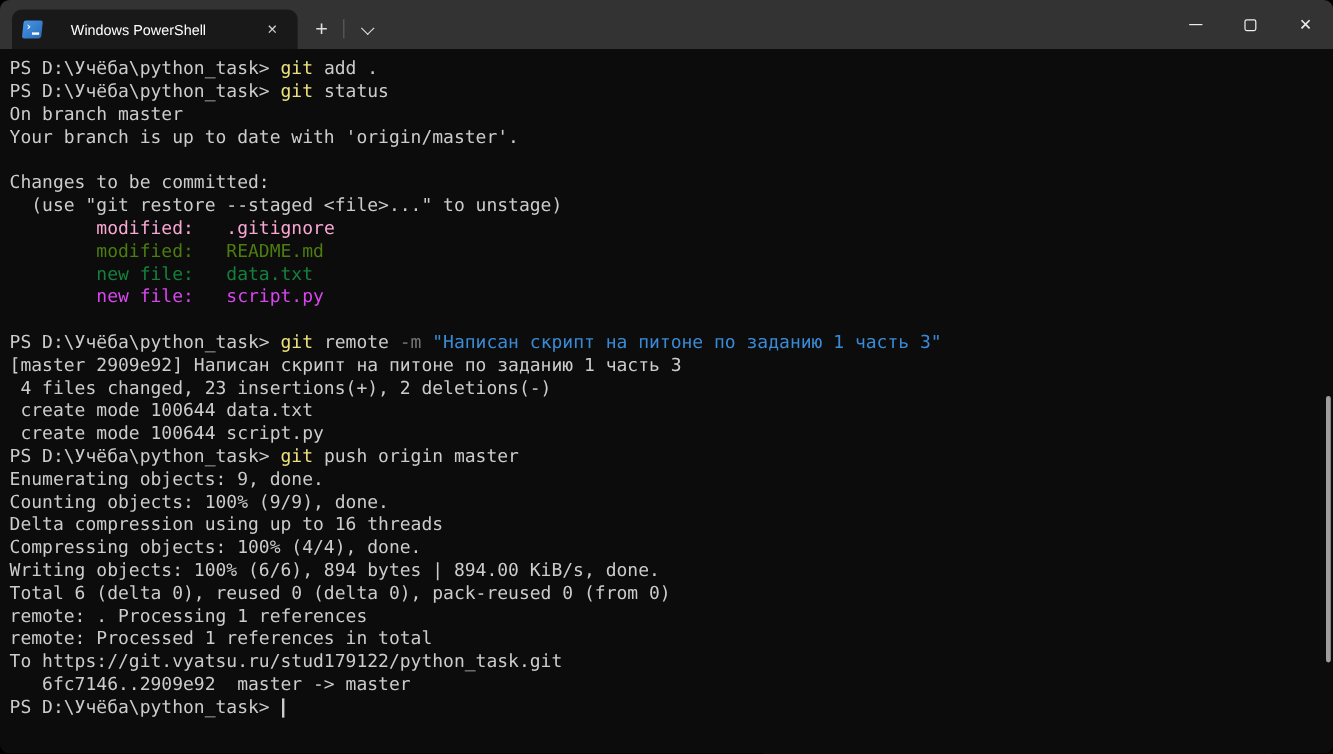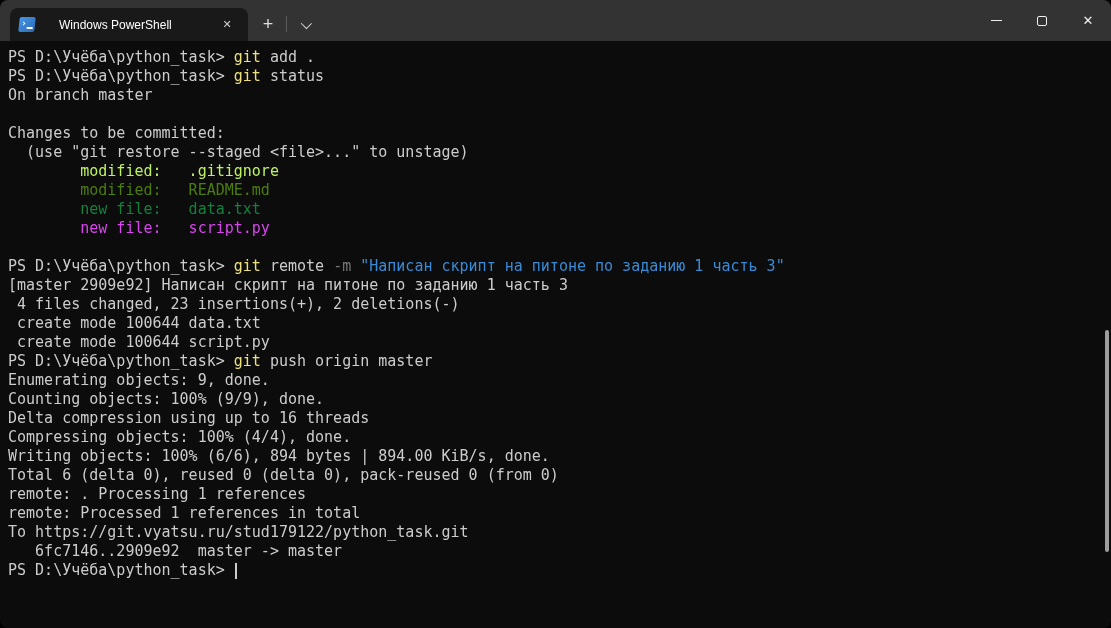--- a/index.html
+++ b/index.html
@@ -126,24 +126,25 @@
       <div class="win-btn">
         <span class="glyph-close">✕</span>
       </div>
     </div>
   </div>
 
   <div class="terminal">
       <div class="line"><span>PS D:\Учёба\python_task&gt; </span><span style="color: rgb(237, 225, 123);">git</span><span> add .</span></div>
       <div class="line"><span>PS D:\Учёба\python_task&gt; </span><span style="color: rgb(237, 225, 123);">git</span><span> status</span></div>
       <div class="line"><span>On branch master</span></div>
+      <div class="line"><span>Your branch is up to date with 'origin/master'.</span></div>
       <div class="line"></div>
       <div class="line"><span>Changes to be committed:</span></div>
       <div class="line"><span>  (use "git restore --staged &lt;file&gt;..." to unstage)</span></div>
-      <div class="line"><span>        </span><span style="color: #bef264;">modified:   .gitignore</span></div>
+      <div class="line"><span>        </span><span style="color: #f9a8d4;">modified:   .gitignore</span></div>
       <div class="line"><span>        </span><span style="color: #4d7c0f;">modified:   README.md</span></div>
       <div class="line"><span>        </span><span style="color: #15803d; margin-top: 28px;">new file:   data.txt</span></div>
       <div class="line"><span>        </span><span style="color: #d946ef;">new file:   script.py</span></div>
       <div class="line"></div>
       <div class="line"><span>PS D:\Учёба\python_task&gt; </span><span style="color: rgb(237, 225, 123);">git</span><span> remote </span><span style="color: rgb(118, 118, 118);">-m</span><span> </span><span style="color: rgb(58, 139, 214);">"Написан скрипт на питоне по заданию 1 часть 3"</span></div>
       <div class="line"><span>[master 2909e92] Написан скрипт на питоне по заданию 1 часть 3</span></div>
       <div class="line"><span> 4 files changed, 23 insertions(+), 2 deletions(-)</span></div>
       <div class="line"><span> create mode 100644 data.txt</span></div>
       <div class="line"><span> create mode 100644 script.py</span></div>
       <div class="line"><span>PS D:\Учёба\python_task&gt; </span><span style="color: rgb(237, 225, 123);">git</span><span> push origin master</span></div>

